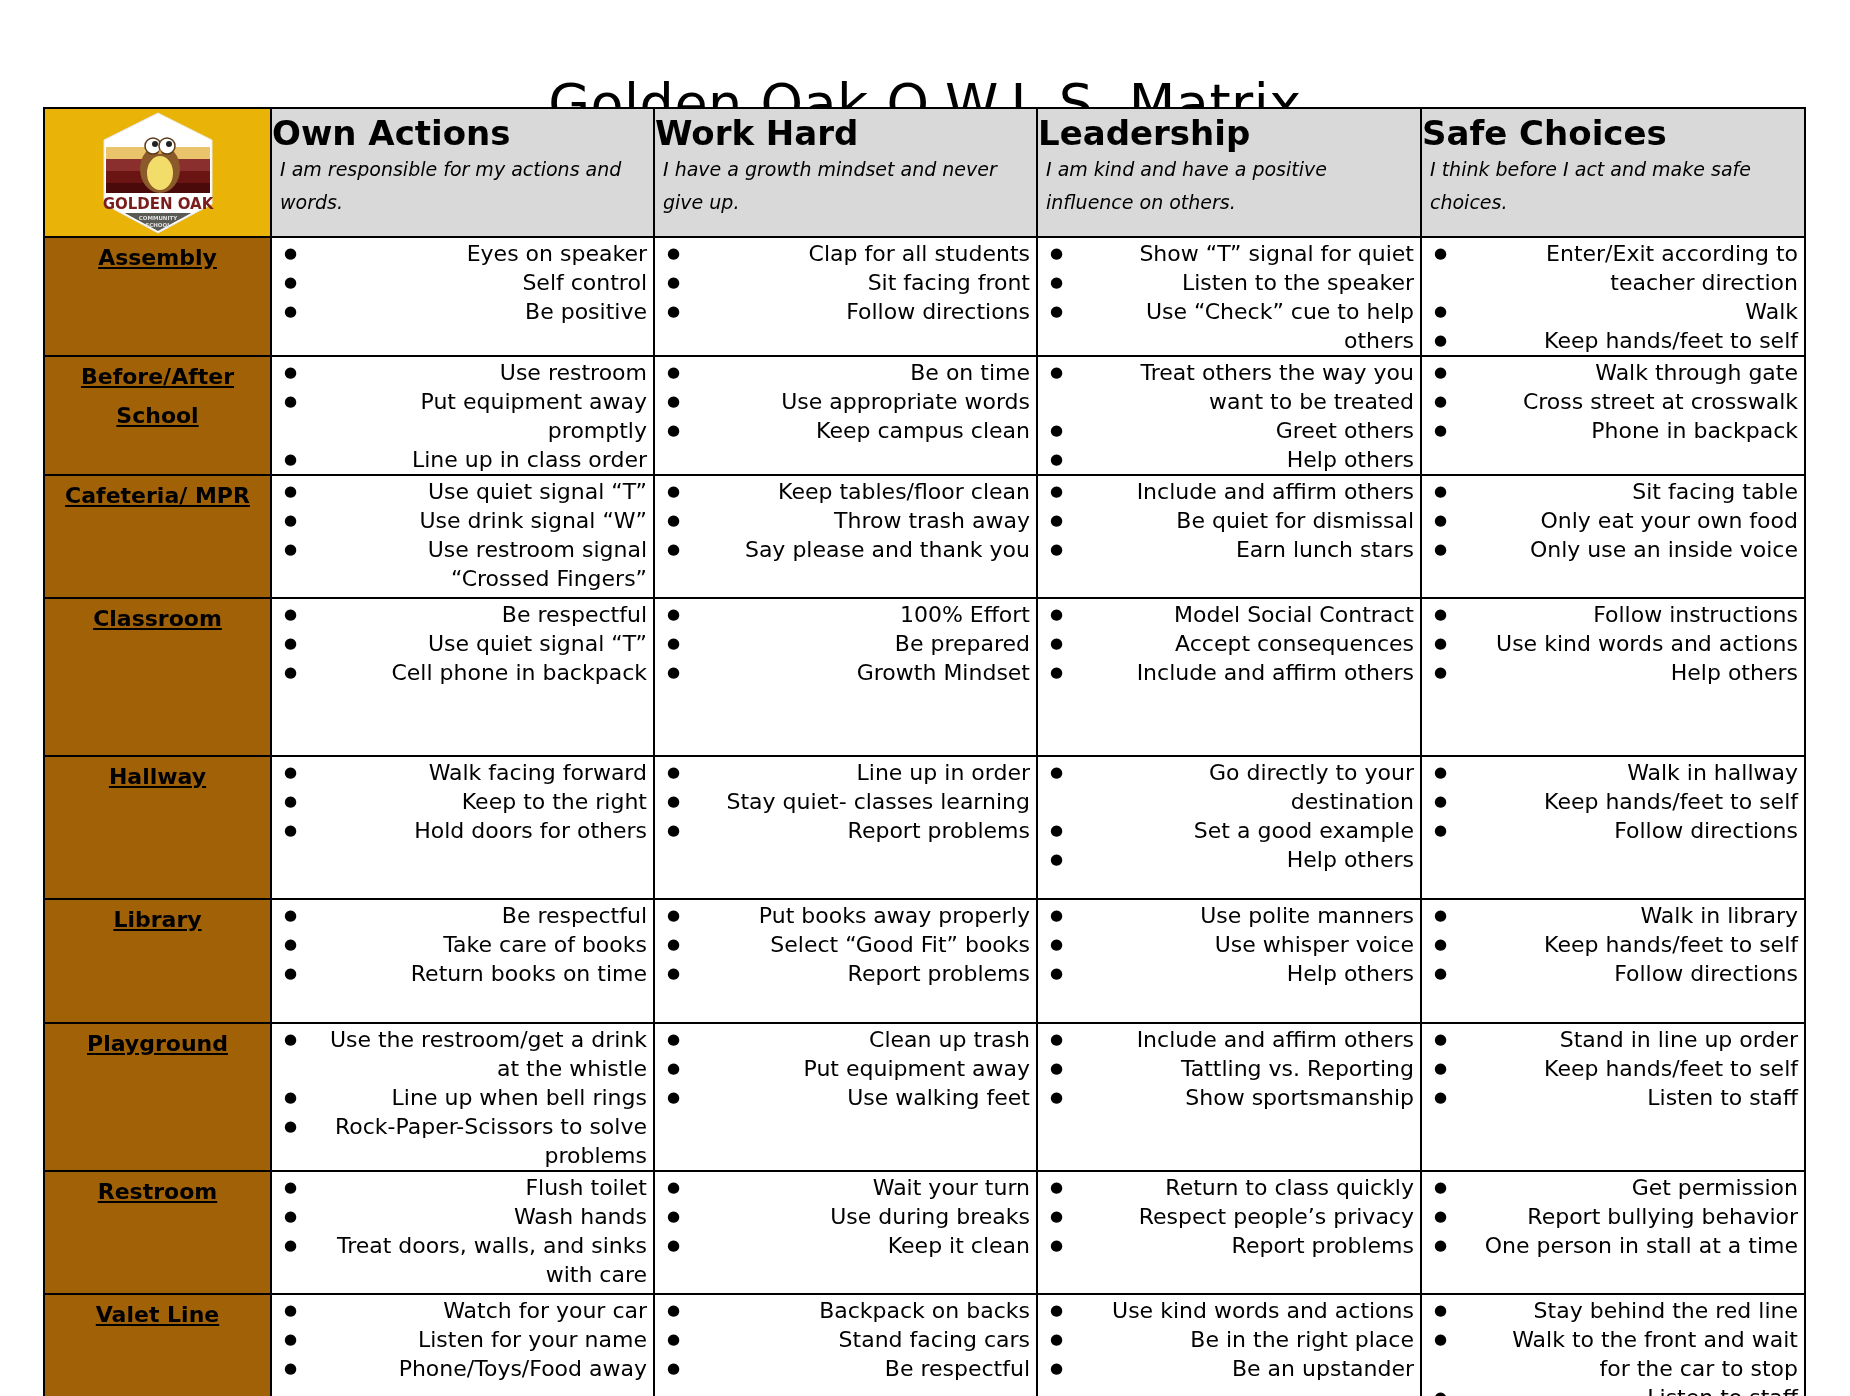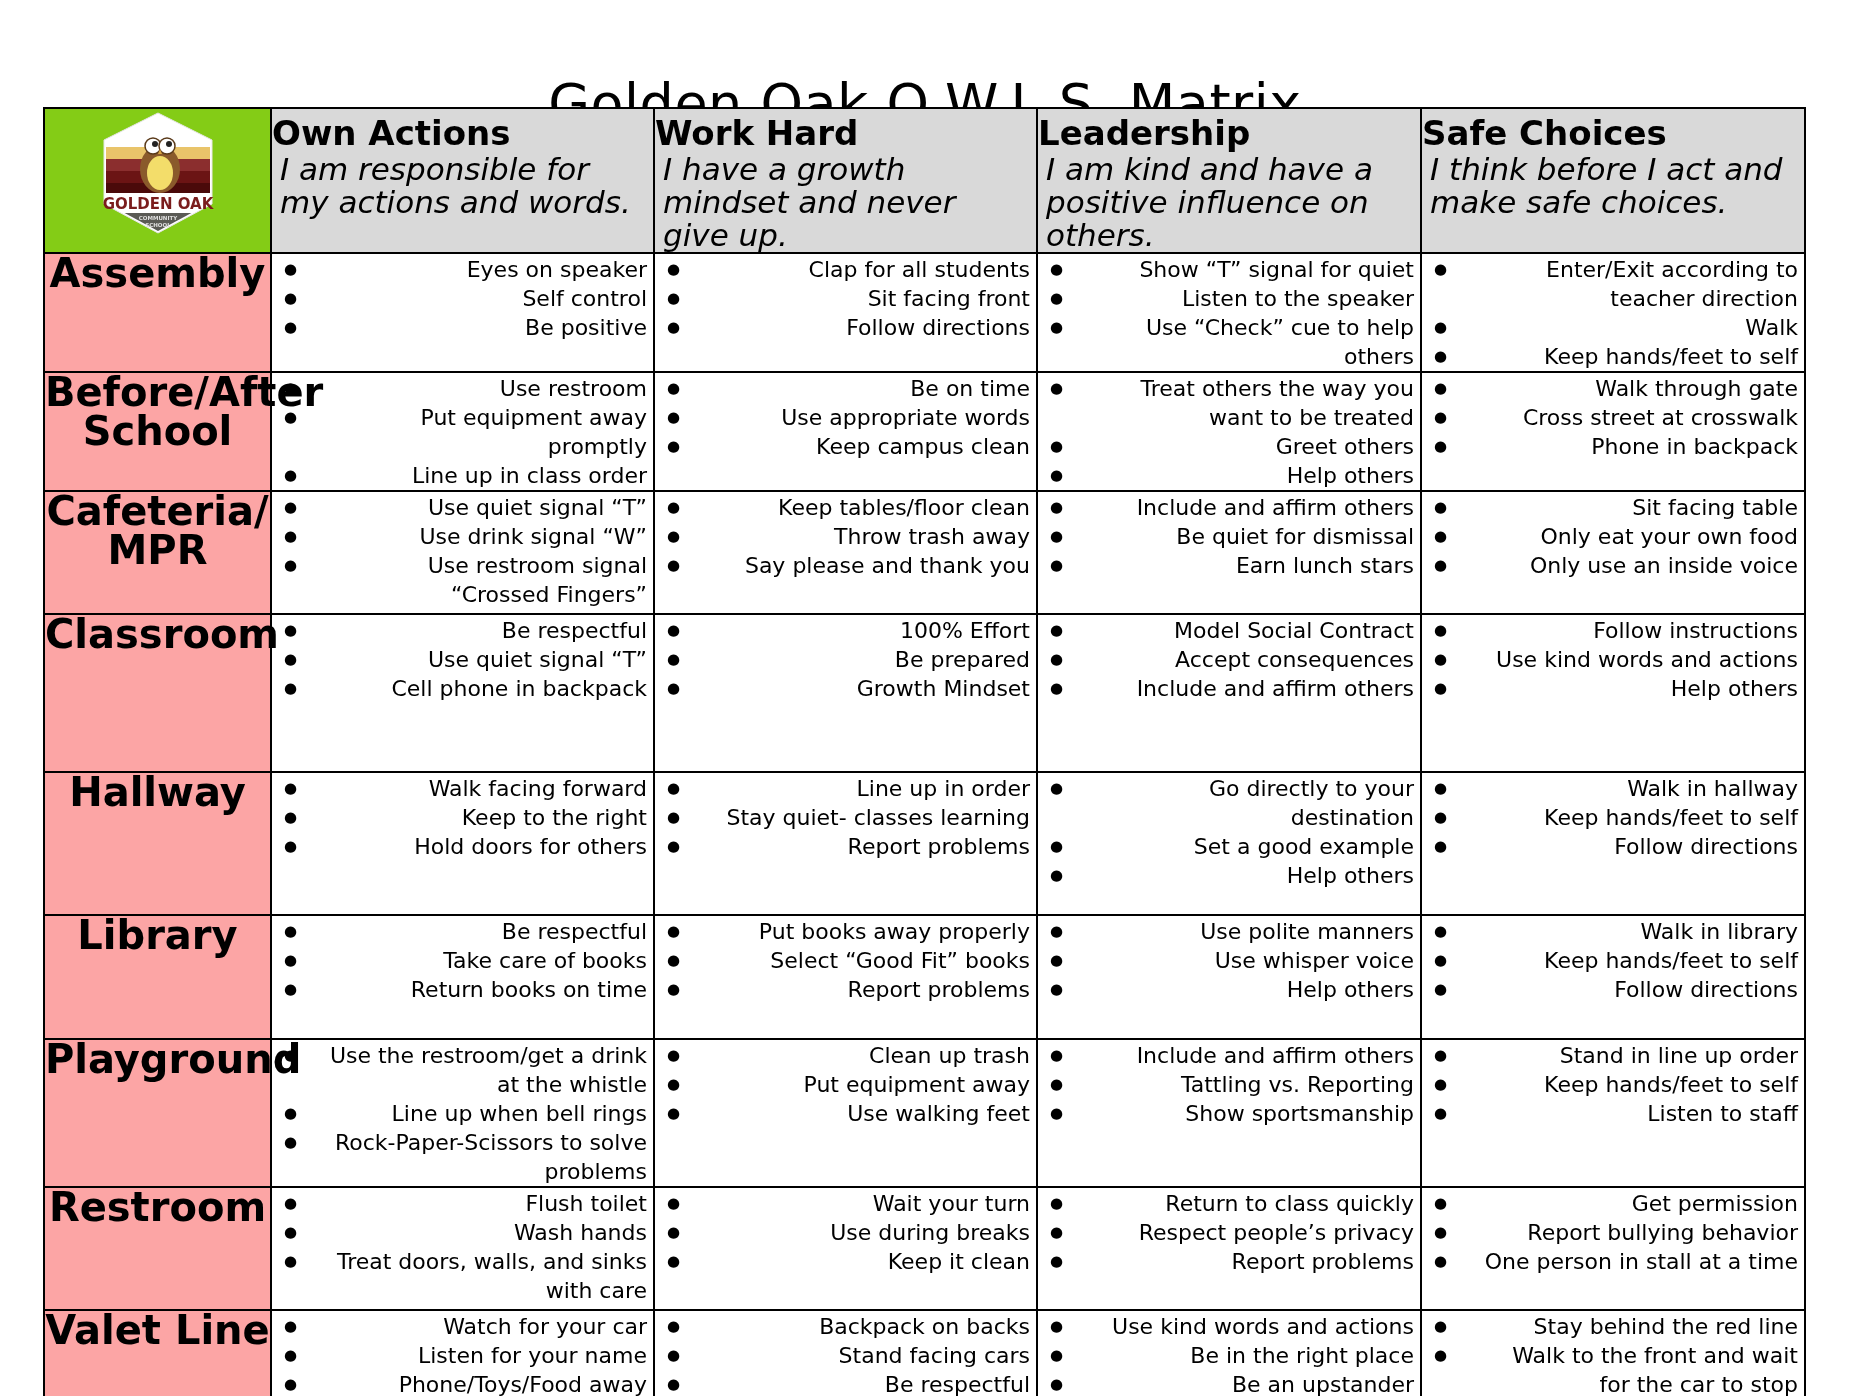--- a/index.html
+++ b/index.html
@@ -2,24 +2,24 @@
 <html><head>
 <meta charset="utf-8">
 <style>
   html, body { margin: 0; padding: 0; background: #ffffff; }
   body { width: 1850px; height: 1396px; position: relative; overflow: hidden; font-family: "DejaVu Sans", sans-serif; color: #000; }
   .title { position: absolute; left: 0; top: 36px; width: 1850px; text-align: center; font-family: "DejaVu Sans", sans-serif; font-size: 54px; font-weight: normal; letter-spacing: 0.5px; }
   table.matrix { position: absolute; left: 43px; top: 107px; width: 1761px; border-collapse: collapse; table-layout: fixed; }
   table.matrix td, table.matrix th { border: 2px solid #000; vertical-align: top; padding: 0; }
   th.head { background: #d9d9d9; height: 127px; text-align: left; }
   .head-title { font-family: "DejaVu Sans", sans-serif; font-weight: bold; font-size: 34px; margin-top: 4px; line-height: 40px; }
-  .head-sub { font-family: "DejaVu Sans", sans-serif; font-style: italic; font-weight: normal; font-size: 31px; line-height: 33px; padding: 0 8px; }
-  th.logo-cell { background: #84cc16; }
+  .head-sub { font-family: "DejaVu Sans", sans-serif; font-style: italic; font-weight: normal; font-size: 19px; line-height: 33px; padding: 0 8px; }
+  th.logo-cell { background: #eab308; }
   .logo { width: 120px; height: 124px; margin: 2px auto 0; display: block; }
-  td.rowhead { background: #fca5a5; text-align: center; font-weight: bold; font-size: 40px; line-height: 39px; padding-top: 4px; }
+  td.rowhead { background: #a16207; text-align: center; font-weight: bold; font-size: 22px; line-height: 39px; padding-top: 4px; text-decoration: underline; }
   td.cell { background: #fff; text-align: right; }
   ul.bullets { list-style: none; margin: 0; padding: 1px 6px 0 8px; }
   ul.bullets li { position: relative; padding-left: 47px; font-size: 22px; line-height: 29px; }
   ul.bullets li::before { content: "\25CF"; position: absolute; left: 4px; top: 0; font-size: 15px; }
 </style>
 </head>
 <body>
 
 <h1 class="title">Golden Oak O.W.L.S. Matrix</h1>
 

